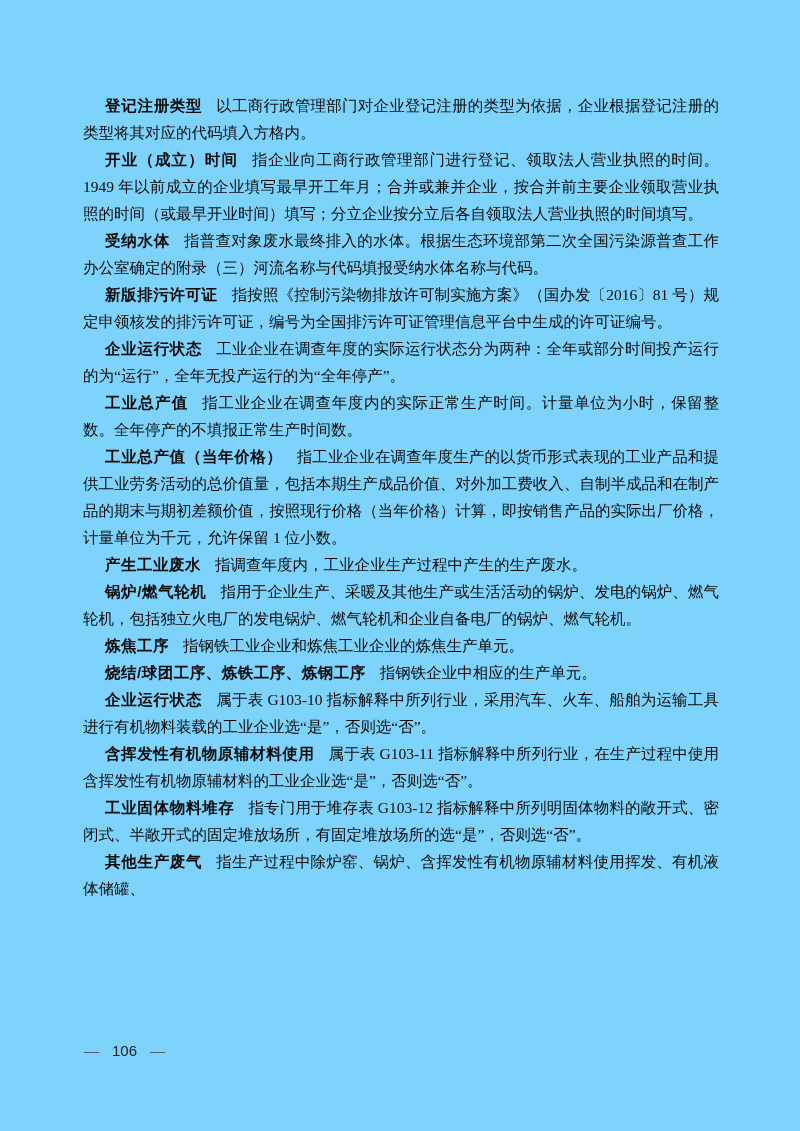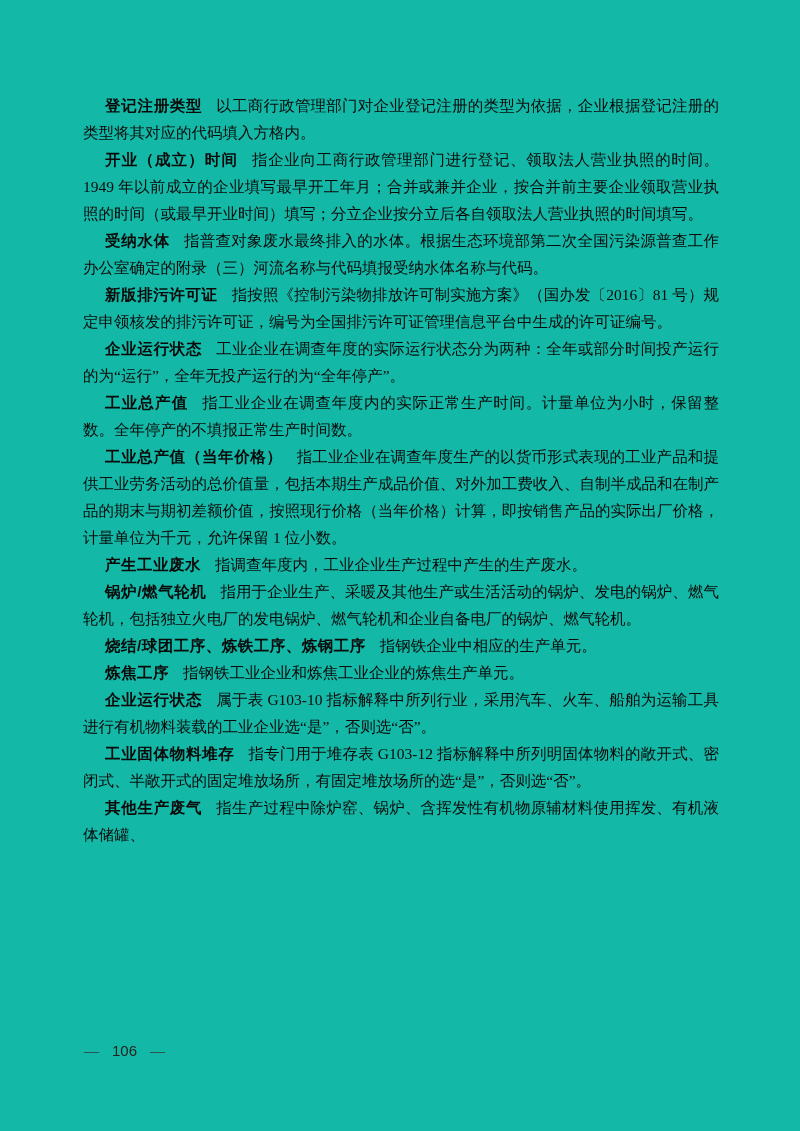--- a/index.html
+++ b/index.html
@@ -4,21 +4,21 @@
 <style>
   html, body {
     margin: 0;
     padding: 0;
     background: #ffffff;
   }
   .page {
     position: relative;
     width: 800px;
     height: 1131px;
-    background: #14b8a6;
+    background: #7dd3fc;
     overflow: hidden;
     font-family: "Liberation Serif", "DejaVu Serif", serif;
     color: #0a0a0a;
   }
   .content {
     position: absolute;
     left: 83px;
     top: 92px;
     width: 636px;
     font-size: 15.5px;
@@ -76,28 +76,29 @@
 
   <p class="para"><b class="term">工业总产值</b><span class="def">指工业企业在调查年度内的实际正常生产时间。计量单位为小时，保留整数。全年停产的不填报正常生产时间数。</span></p>
 
   <p class="para"><b class="term">工业总产值（当年价格）</b><span class="def">指工业企业在调查年度生产的以货币形式表现的工业产品和提供工业劳务活动的总价值量，包括本期生产成品价值、对外加工费收入、自制半成品和在制产品的期末与期初差额价值，按照现行价格（当年价格）计算，即按销售产品的实际出厂价格，计量单位为千元，允许保留 1 位小数。</span></p>
 
   <p class="para"><b class="term">产生工业废水</b><span class="def">指调查年度内，工业企业生产过程中产生的生产废水。</span></p>
 
   <p class="para"><b class="term">锅炉/燃气轮机</b><span class="def">指用于企业生产、采暖及其他生产或生活活动的锅炉、发电的锅炉、燃气轮机，包括独立火电厂的发电锅炉、燃气轮机和企业自备电厂的锅炉、燃气轮机。</span></p>
 
 
+  <p class="para"><b class="term">炼焦工序</b><span class="def">指钢铁工业企业和炼焦工业企业的炼焦生产单元。</span></p>
+
   <p class="para"><b class="term">烧结/球团工序、炼铁工序、炼钢工序</b><span class="def">指钢铁企业中相应的生产单元。</span></p>
-
-  <p class="para"><b class="term">炼焦工序</b><span class="def">指钢铁工业企业和炼焦工业企业的炼焦生产单元。</span></p>
 
 
 
   <p class="para"><b class="term">企业运行状态</b><span class="def">属于表 G103-10 指标解释中所列行业，采用汽车、火车、船舶为运输工具进行有机物料装载的工业企业选“是”，否则选“否”。</span></p>
 
+  <p class="para"><b class="term">含挥发性有机物原辅材料使用</b><span class="def">属于表 G103-11 指标解释中所列行业，在生产过程中使用含挥发性有机物原辅材料的工业企业选“是”，否则选“否”。</span></p>
 
   <p class="para"><b class="term">工业固体物料堆存</b><span class="def">指专门用于堆存表 G103-12 指标解释中所列明固体物料的敞开式、密闭式、半敞开式的固定堆放场所，有固定堆放场所的选“是”，否则选“否”。</span></p>
 
   <p class="para"><b class="term">其他生产废气</b><span class="def">指生产过程中除炉窑、锅炉、含挥发性有机物原辅材料使用挥发、有机液体储罐、</span></p>
 </main>
 
   <footer class="pagefooter">
     <span class="dash">—</span>
     <span class="pagenum">106</span>
     <span class="dash">—</span>

